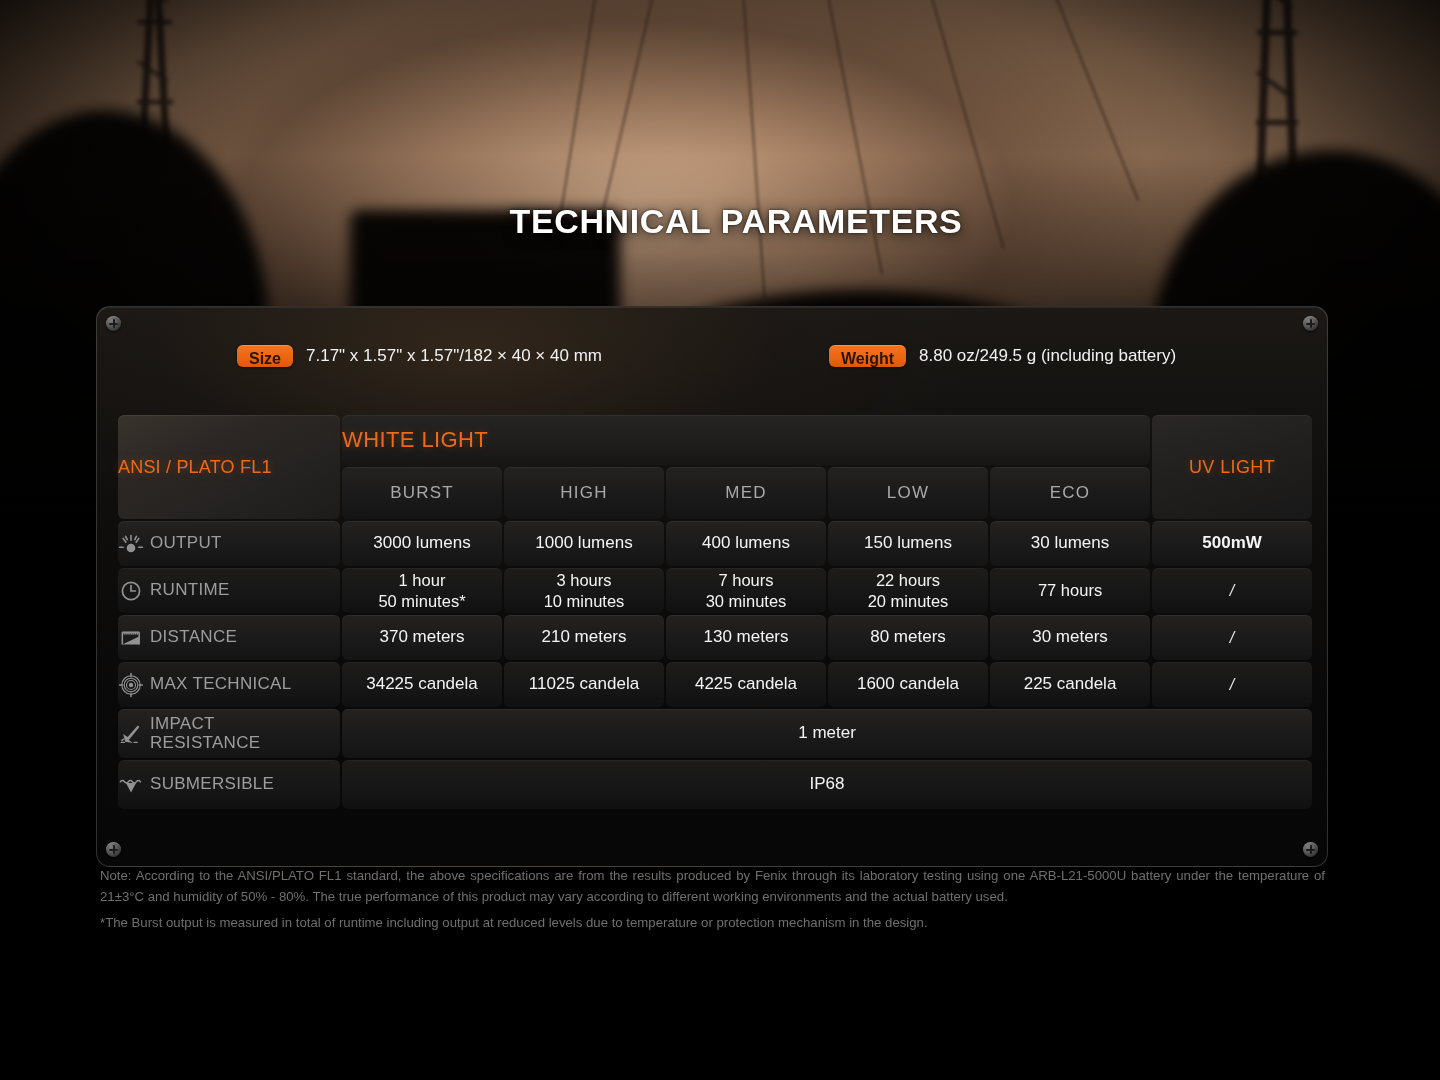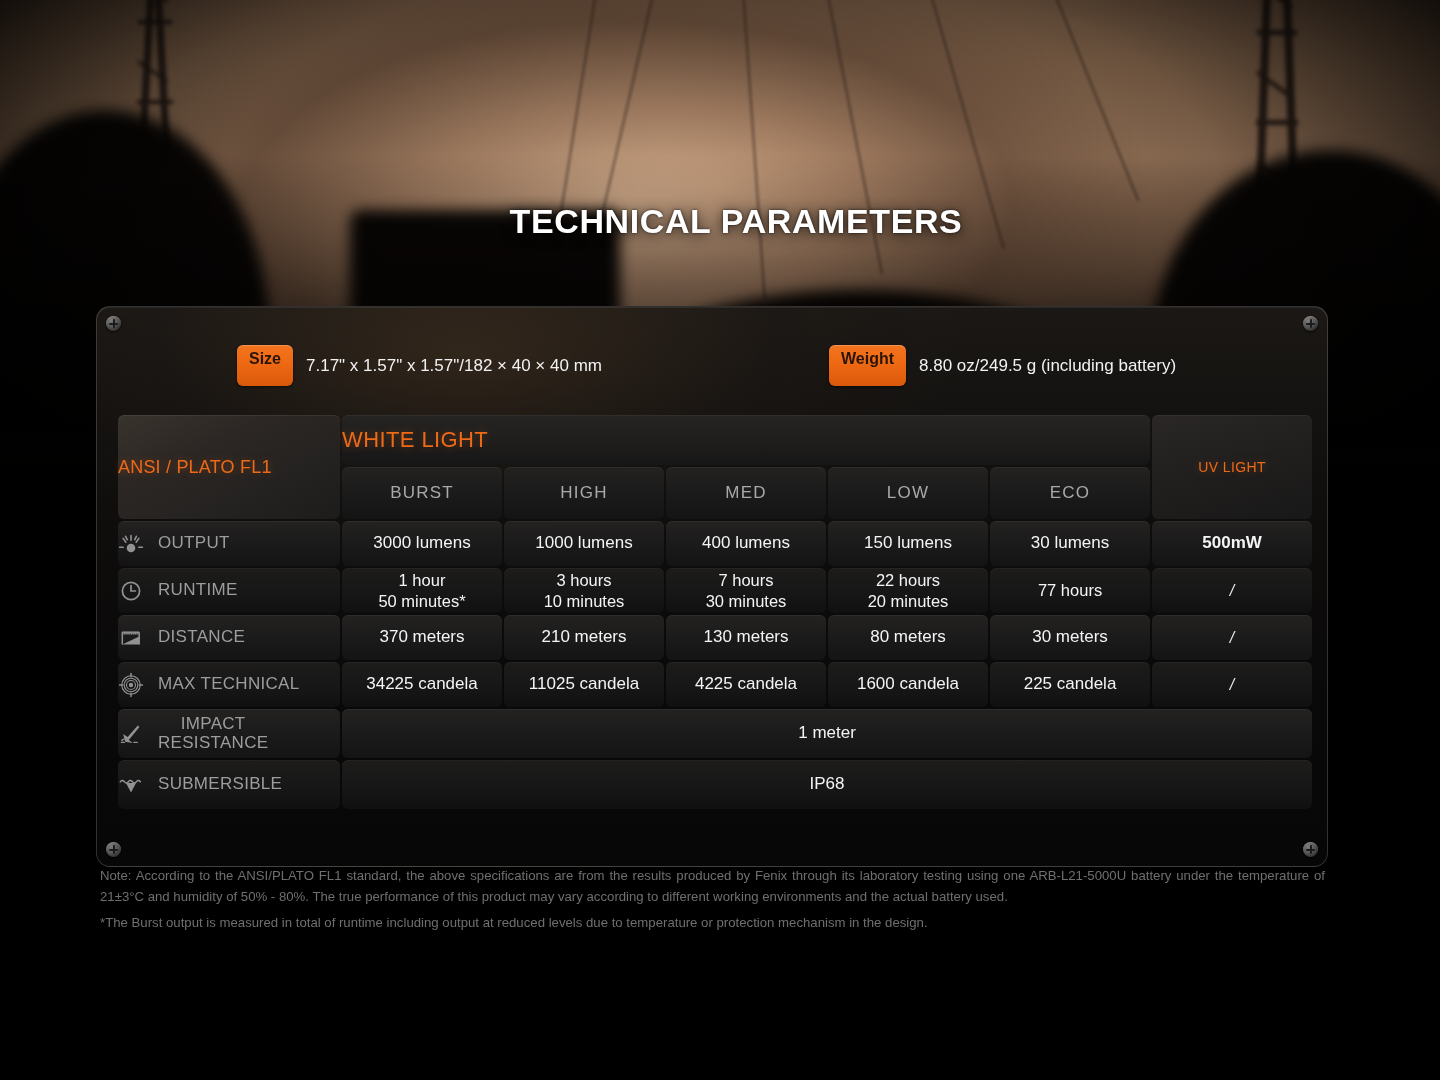--- a/index.html
+++ b/index.html
@@ -123,21 +123,21 @@
   }
   .meta-item { position: absolute; display: flex; align-items: center; }
   .meta-item.size   { left: 140px; }
   .meta-item.weight { left: 732px; }
   .badge {
     display: inline-block;
     background: linear-gradient(180deg, #f4741e 0%, #ec6612 55%, #d9590c 100%);
     color: #2a1405;
     font-size: 16px;
     font-weight: bold;
-    padding: 6px 12px 19px;
+    padding: 6px 12px 0;
     border-radius: 6px;
     line-height: 1;
     box-shadow: 0 1px 3px rgba(0,0,0,.55), inset 0 1px 0 rgba(255,255,255,.22);
   }
   .meta-text {
     margin-left: 13px;
     color: #f2f2f2;
     font-size: 17px;
     white-space: nowrap;
   }
@@ -198,21 +198,21 @@
     color: #ee6a17;
     font-size: 22px;
     font-weight: bold;
     text-align: left;
     letter-spacing: .4px;
     text-shadow: 0 0 8px rgba(238,106,23,.3);
   }
   .h-uv {
     height: 104px;
     color: #ee6a17;
-    font-size: 14px;
+    font-size: 18px;
     font-weight: bold;
     text-align: center;
     letter-spacing: .4px;
     text-shadow: 0 0 8px rgba(238,106,23,.3);
   }
   .h-mode {
     height: 50px;
     color: #a9a9a9;
     font-size: 17px;
     text-align: center;
@@ -223,22 +223,21 @@
     height: 45px;
     color: #9d9d9d;
     font-size: 17px;
     text-align: left;
     letter-spacing: .3px;
     padding-left: 10px;
   }
   .row-label .lbl-inner {
     display: flex;
     align-items: center;
-    gap: 14px;
-    text-align: center;
+    gap: 6px;
   }
   .row-label .txt { line-height: 1.08; }
   .row-label.tall { height: 49px; margin-top: 8px; }
 
   .data-cell {
     height: 45px;
     color: #f4f4f4;
     font-size: 17px;
     text-align: center;
     line-height: 1.22;

